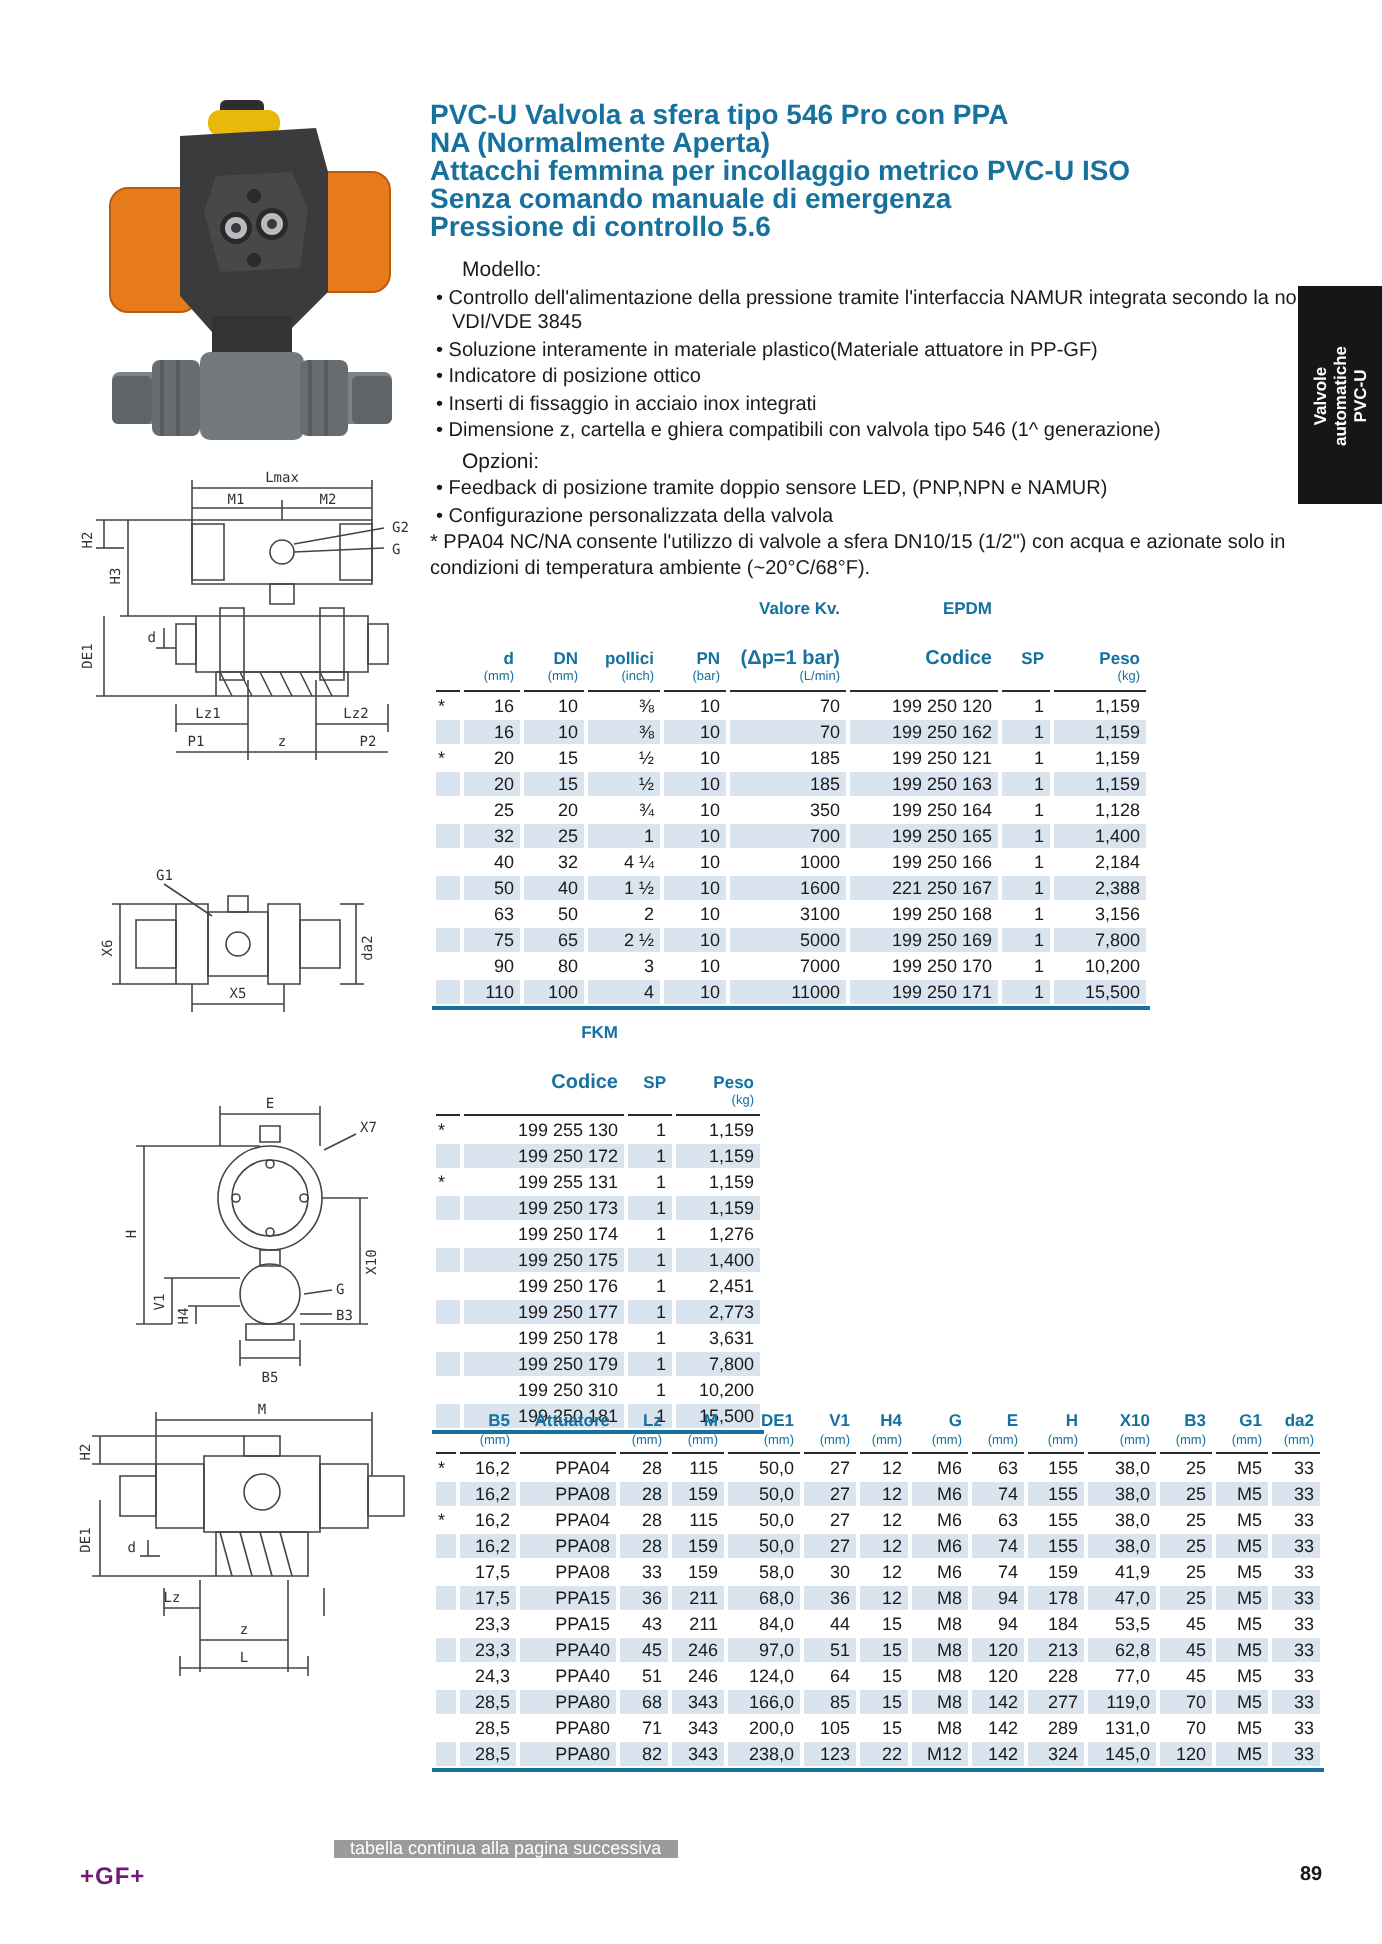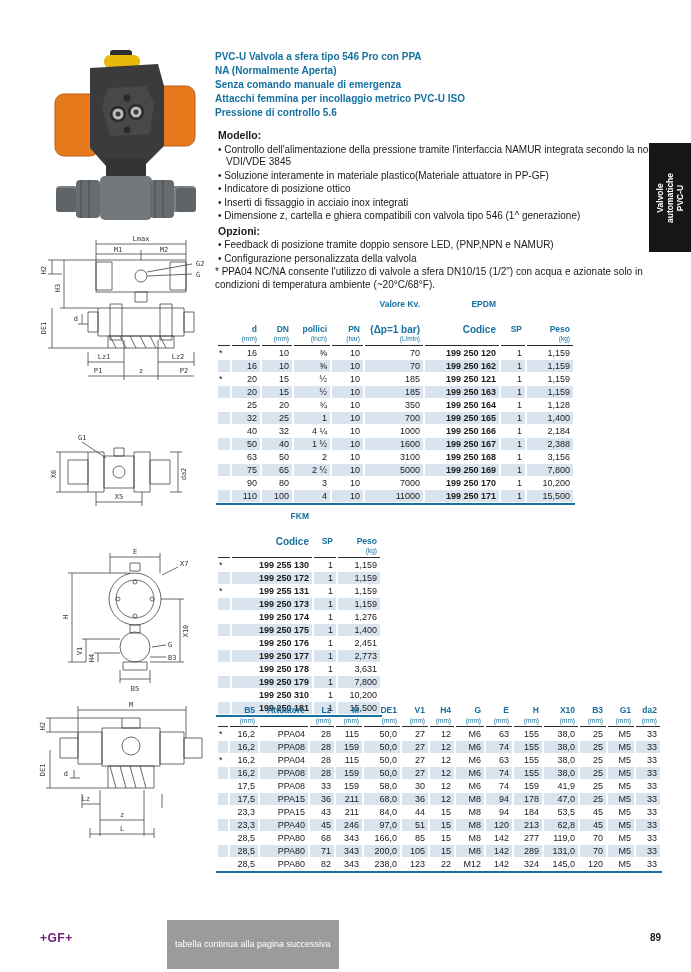--- a/index.html
+++ b/index.html
@@ -4,54 +4,54 @@
 <style>
   html,body{margin:0;padding:0;}
   body{
     width:691px;height:972px;position:relative;background:#ffffff;
     font-family:"Liberation Sans", sans-serif;color:#1a1a1a;overflow:hidden;
   }
   
   .photo{position:absolute;left:50px;top:46px;width:152px;height:180px;}
   
   .titleblock{position:absolute;left:215px;top:50px;width:440px;
-    color:#16719f;font-weight:bold;font-size:10px;line-height:14px;}
+    color:#16719f;font-weight:bold;font-size:14px;line-height:14px;}
   
   .textcol{position:absolute;left:215px;top:127px;width:452px;font-size:10px;line-height:12.5px;}
-  .sec-heading{font-weight:bold;font-size:10.5px;margin:2px 0 2px 3px;}
+  .sec-heading{font-weight:normal;font-size:10.5px;margin:2px 0 2px 16px;}
   .bullet{padding-left:11px;text-indent:-8px;margin-bottom:1px;}
   .footnote{margin-top:0;}
   
   .side-tab{position:absolute;left:649px;top:143px;width:42px;height:109px;background:#161616;
     display:flex;align-items:center;justify-content:center;}
   .side-tab-inner{transform:rotate(-90deg);color:#fff;font-weight:bold;font-size:8.5px;
     line-height:10px;text-align:center;white-space:nowrap;}
   
   table.datatable{position:absolute;border-collapse:separate;border-spacing:2px 1px;
     table-layout:fixed;font-size:9px;border-bottom:2px solid #16719f;}
   .datatable th{color:#16719f;font-weight:bold;text-align:right;vertical-align:bottom;
     padding:0 3px 0 0;font-size:8.5px;line-height:9.5px;}
   .datatable th div{font-size:10px;margin-top:15px;}
   .datatable tr.units th{font-weight:normal;font-size:6.5px;line-height:7.5px;
     border-bottom:1px solid #2a2a2a;padding-bottom:2px;}
   .datatable td{text-align:right;padding:0 3px 0 0;height:12px;line-height:12px;
     overflow:hidden;white-space:nowrap;}
   .datatable tbody tr:nth-child(even) td{background:#d9e4ee;}
   .datatable td.col-star{text-align:left;font-size:9px;padding:0 0 0 1px;}
-  .datatable td.col-codice{font-weight:bold;}
+  .datatable td.col-codice{font-weight:normal;}
   #table1{left:216px;top:299px;width:316px;}
   #table2{left:216px;top:511px;width:150px;}
   #table3{left:216px;top:705px;width:422px;}
   
   .diagram{position:absolute;}
   .diagram text{font-family:"DejaVu Sans Mono", monospace;font-size:7px;fill:#333;}
   .diagram line,.diagram path,.diagram rect,.diagram circle{vector-effect:non-scaling-stroke;}
   
   .badge{position:absolute;left:167px;top:920px;background:#9b9b9b;color:#fff;
-    font-size:9px;line-height:9px;padding:20px 8px;}
+    font-size:9px;line-height:9px;padding:0 8px;}
   .gf-logo{position:absolute;left:40px;top:931px;color:#701a75;font-weight:bold;
     font-size:12px;letter-spacing:0.5px;}
   .pagenum{position:absolute;left:650px;top:932px;font-weight:bold;font-size:10px;}
 </style>
 </head>
 <body>
 
 <div class="photo">
   <svg width="152" height="180" viewBox="0 0 152 180">
 
@@ -85,22 +85,22 @@
     <line x1="31" y1="134" x2="31" y2="172" stroke="#565b5f" stroke-width="2"></line>
     <line x1="39" y1="134" x2="39" y2="172" stroke="#565b5f" stroke-width="2"></line>
     <line x1="105" y1="134" x2="105" y2="172" stroke="#565b5f" stroke-width="2"></line>
     <line x1="113" y1="134" x2="113" y2="172" stroke="#565b5f" stroke-width="2"></line>
   </svg>
 </div>
 
 <div class="titleblock">
   <div>PVC-U Valvola a sfera tipo 546 Pro con PPA</div>
   <div>NA (Normalmente Aperta)</div>
+  <div>Attacchi femmina per incollaggio metrico  PVC-U ISO</div>
   <div>Senza comando manuale di emergenza</div>
-  <div>Attacchi femmina per incollaggio metrico  PVC-U ISO</div>
   <div>Pressione di controllo 5.6</div>
 </div>
 
 <div class="textcol">
   <div class="sec-heading">Modello:</div>
   <div class="bullet">• <span>Controllo dell'alimentazione della pressione tramite l'interfaccia NAMUR integrata secondo la norma VDI/VDE 3845</span></div>
   <div class="bullet">• <span>Soluzione interamente in materiale plastico(Materiale attuatore in PP-GF)</span></div>
   <div class="bullet">• <span>Indicatore di posizione ottico</span></div>
   <div class="bullet">• <span>Inserti di fissaggio in acciaio inox integrati</span></div>
   <div class="bullet">• <span>Dimensione z, cartella e ghiera compatibili con valvola tipo 546 (1^ generazione)</span></div>
@@ -403,21 +403,21 @@
         <td class="col-sp">1</td>
         <td class="col-peso">2,184</td>
       </tr>
       <tr>
         <td class="col-star"></td>
         <td class="col-d">50</td>
         <td class="col-dn">40</td>
         <td class="col-pollici">1 ½</td>
         <td class="col-pn">10</td>
         <td class="col-kv">1600</td>
-        <td class="col-codice">199 250 167</td>
+        <td class="col-codice">221 250 167</td>
         <td class="col-sp">1</td>
         <td class="col-peso">2,388</td>
       </tr>
       <tr>
         <td class="col-star"></td>
         <td class="col-d">63</td>
         <td class="col-dn">50</td>
         <td class="col-pollici">2</td>
         <td class="col-pn">10</td>
         <td class="col-kv">3100</td>
@@ -744,20 +744,37 @@
         <td class="col-g">M8</td>
         <td class="col-e">120</td>
         <td class="col-h">213</td>
         <td class="col-x10">62,8</td>
         <td class="col-b3">45</td>
         <td class="col-g1">M5</td>
         <td class="col-da2">33</td>
       </tr>
       <tr>
         <td class="col-star"></td>
+        <td class="col-b5">24,3</td>
+        <td class="col-att">PPA40</td>
+        <td class="col-lz">51</td>
+        <td class="col-m">246</td>
+        <td class="col-de1">124,0</td>
+        <td class="col-v1">64</td>
+        <td class="col-h4">15</td>
+        <td class="col-g">M8</td>
+        <td class="col-e">120</td>
+        <td class="col-h">228</td>
+        <td class="col-x10">77,0</td>
+        <td class="col-b3">45</td>
+        <td class="col-g1">M5</td>
+        <td class="col-da2">33</td>
+      </tr>
+      <tr>
+        <td class="col-star"></td>
         <td class="col-b5">28,5</td>
         <td class="col-att">PPA80</td>
         <td class="col-lz">68</td>
         <td class="col-m">343</td>
         <td class="col-de1">166,0</td>
         <td class="col-v1">85</td>
         <td class="col-h4">15</td>
         <td class="col-g">M8</td>
         <td class="col-e">142</td>
         <td class="col-h">277</td>

